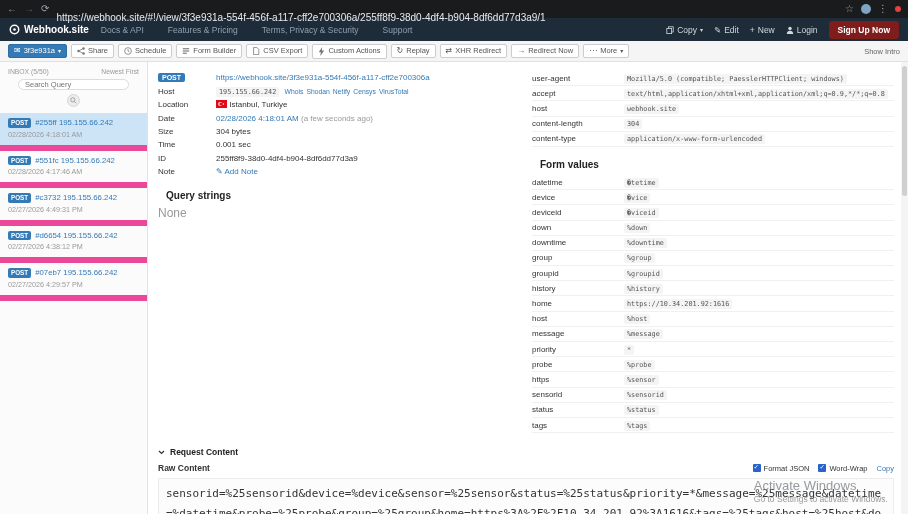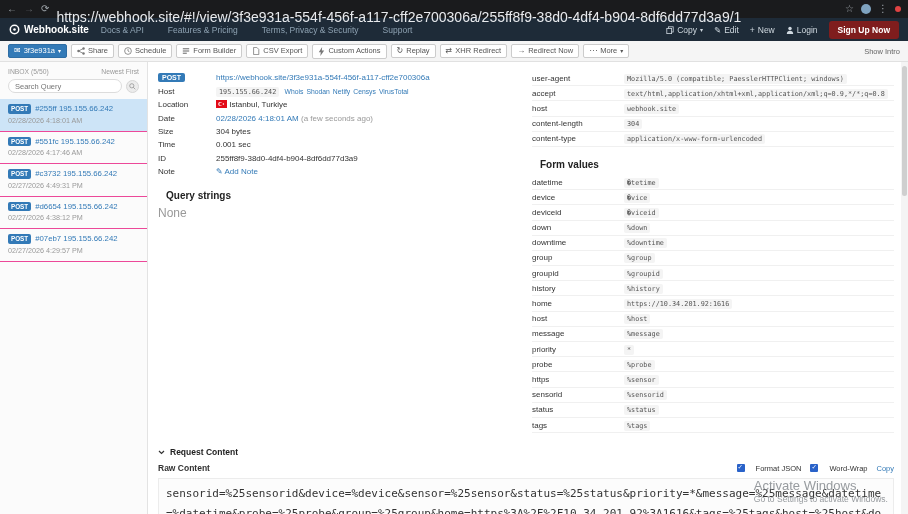--- a/index.html
+++ b/index.html
@@ -4,21 +4,21 @@
 <style>
   * { margin:0; padding:0; box-sizing:border-box; }
   html,body { width:908px; height:514px; overflow:hidden; }
   body { font-family:"Liberation Sans","DejaVu Sans",sans-serif; background:#fff; position:relative; color:#333; }
   a { color:#337ab7; text-decoration:none; }
 
   
   .browser-bar { height:18px; background:#1a1b1d; display:flex; align-items:center; gap:7px; padding:0 7px; }
   .nav-ic { color:#9aa0a6; font-size:10px; line-height:1; }
   .nav-ic.dim { color:#5f6368; }
-  .url { flex:1; color:#e8eaed; font-size:14px; white-space:nowrap; overflow:hidden;margin-top:16px; }
+  .url { flex:1; color:#e8eaed; font-size:10px; white-space:nowrap; overflow:hidden;margin-top:16px; }
   .b-avatar { width:10px; height:10px; border-radius:50%; background:#7fa3c0; }
   .rec-dot { width:6px; height:6px; border-radius:50%; background:#e04343; }
 
   
   .navbar { height:23px; background:#1e2b38; display:flex; align-items:center; gap:12px; padding:0 9px; }
   .brand { display:flex; align-items:center; gap:4px; color:#fff; font-weight:bold; font-size:10px; }
   .nav-links { display:flex; gap:24px; }
   .nav-link { color:#8ea2b2; font-size:8.5px; }
   .nav-right { margin-left:auto; display:flex; align-items:center; gap:11px; }
   .nav-item { color:#cfd8df; font-size:8.5px; display:inline-flex; align-items:center; gap:3px; }
@@ -29,24 +29,24 @@
   .toolbar { height:21px; background:#f5f5f5; border-bottom:1px solid #e1e1e1; display:flex; align-items:center; gap:4px; padding:0 8px; }
   .tbtn { display:inline-flex; align-items:center; gap:3px; background:#fff; border:1px solid #ccc; border-radius:2px; padding:2px 5px; font-size:7.5px; color:#555; line-height:1.1; }
   .tbtn.primary { background:#337ab7; border-color:#2e6da4; color:#fff; }
   .tbtn .glyph { font-size:8px; line-height:1; }
   .show-intro { margin-left:auto; font-size:7.5px; color:#666; }
 
   
   .content { display:flex; height:452px; position:relative; }
   .sidebar { width:148px; flex-shrink:0; background:#fbfbfb; border-right:1px solid #e3e3e3; }
   .sb-head { display:flex; justify-content:space-between; padding:6px 8px 3px; font-size:6.8px; color:#9a9a9a; }
-  .sb-search { display:flex; align-items:center; gap:4px; padding:1px 8px 6px; }
+  .sb-search { display:flex; align-items:center; gap:4px; padding:1px 8px 6px;flex-direction:column; }
   .sb-search input { flex:1; height:14px; border:1px solid #dcdcdc; border-radius:8px; font-size:7.5px; padding:0 6px; color:#666; background:#fff; outline:none; font-family:inherit; }
   .sb-circle { width:13px; height:13px; border-radius:50%; background:#ececec; border:1px solid #d6d6d6; display:flex; align-items:center; justify-content:center; flex-shrink:0; }
-  .req-item { padding:5px 8px 6px; border-bottom:1px solid #ec4899; }
+  .req-item { padding:5px 8px 6px; border-bottom:6px solid #ec4899; }
   .req-item.active { background:#cde4f7; }
   .req-line1 { display:flex; align-items:center; gap:4px; }
   .method-badge { background:#337ab7; color:#fff; font-size:6.3px; font-weight:bold; padding:1px 3px; border-radius:2px; line-height:1.2; }
   .method-badge.lg { font-size:7px; padding:1px 4px; }
   .req-id { color:#337ab7; font-size:7.8px; white-space:nowrap; }
   .req-time { color:#999; font-size:7.2px; margin-top:2px; }
 
   .main { flex:1; padding:9px 14px 0 10px; overflow:hidden; position:relative; background:#fff; }
   .cols { display:grid; grid-template-columns:352px 1fr; gap:22px; align-items:start; }
 
@@ -60,21 +60,21 @@
   .none-txt { font-size:12px; color:#999; }
 
   .kv-table { width:100%; border-collapse:collapse; font-size:8px; }
   .kv-table td { padding:2.6px 0; border-bottom:1px solid #f0f0f0; vertical-align:top; }
   .kv-table td.name { width:92px; color:#333; }
 
   .collapse-head { display:flex; align-items:center; gap:5px; font-weight:bold; font-size:8.5px; color:#222; margin:14px 0 4px; }
   .raw-head { display:flex; align-items:center; margin:6px 0 5px; }
   .raw-title { font-weight:bold; font-size:8.5px; }
   .raw-controls { margin-left:auto; display:flex; align-items:center; gap:9px; font-size:7.5px; color:#333; }
-  .cb-wrap { display:inline-flex; align-items:center; gap:11px; }
+  .cb-wrap { display:inline-flex; align-items:center; gap:3px; }
   .cb { width:8px; height:8px; background:#2962c9; border-radius:1px; position:relative; display:inline-block; }
   .cb::after { content:"✓"; color:#fff; font-size:6.5px; position:absolute; left:1px; top:-1px; }
   .raw-box { border:1px solid #ececec; background:#fcfcfc; border-radius:0; padding:5px 7px; font-family:"DejaVu Sans Mono","Liberation Mono",monospace; font-size:11px; color:#333; line-height:1.8; word-break:break-all; white-space:pre-wrap; }
 
   .watermark { position:absolute; right:20px; bottom:10px; color:rgba(125,130,135,0.8); pointer-events:none; }
   .watermark .l1 { font-size:13px; }
   .watermark .l2 { font-size:8.5px; margin-top:1px; }
 
   .scroll-track { position:absolute; right:0; top:0; bottom:0; width:7px; background:#f4f4f4; }
   .scroll-thumb { position:absolute; right:1px; top:4px; width:5px; height:130px; background:#cfcfcf; border-radius:3px; }

